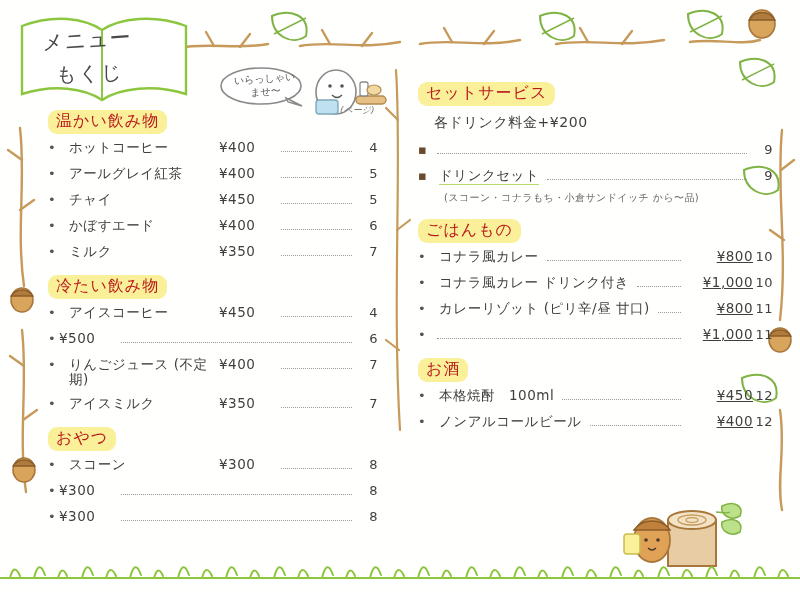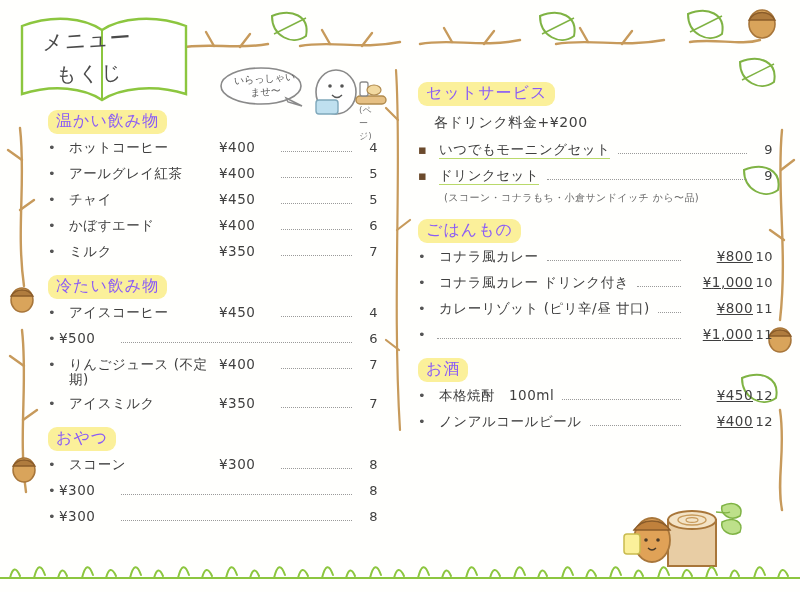--- a/index.html
+++ b/index.html
@@ -82,21 +82,21 @@
     top: 110px;
   }
   .col-left  { left: 48px;  width: 330px; }
   .col-right { left: 418px; width: 355px; }
 
   .section { margin-bottom: 14px; }
 
   .sec-head {
     display: inline-block;
     font-size: 16px;
-    color: #8b5cf6;
+    color: #b91c1c;
     padding: 1px 8px 2px 8px;
     background: #fbf09a;
     border-radius: 9px;
     margin-bottom: 6px;
     letter-spacing: 1px;
   }
 
   .pagehdr {
     position: absolute;
     font-size: 9px;
@@ -327,21 +327,21 @@
   <div class="book-title-1">メニュー</div>
   <div class="book-title-2">もくじ</div>
 
   <svg class="bubble" viewBox="0 0 86 44">
     <ellipse cx="43" cy="20" rx="40" ry="18" fill="#ffffff" stroke="#8a8a8a" stroke-width="1.6"></ellipse>
     <path d="M68 32 L 84 40 L 70 36 Z" fill="#ffffff" stroke="#8a8a8a" stroke-width="1.4"></path>
   </svg>
   <div class="bubble-text">いらっしゃいませ〜</div>
 
   <div class="col col-left">
-    <div class="pagehdr" style="left:311px; top:-6px;">(ページ)</div>
+    <div class="pagehdr" style="left:292px; top:-6px;font-style:italic;">(ページ)</div>
 
     <div class="section">
       <div class="sec-head">温かい飲み物</div>
       <ul class="items">
         <li class="row left-layout">
           <span class="bullet">•</span>
           <span class="nm">ホットコーヒー</span>
           <span class="price">¥400</span>
           <span class="dots"></span>
           <span class="pg">4</span>
@@ -437,21 +437,20 @@
   </div>
 
   <div class="col col-right" style="top:82px;">
 
     <div class="section">
       <div class="sec-head">セットサービス</div>
       <div class="subtitle">各ドリンク料金+¥200</div>
       <ul class="items">
         <li class="row right-layout">
           <span class="bullet sq">▪</span>
-          <span class="nm under">いつでもモーニングセット</span>
           <span class="dots"></span>
           <span class="pg">9</span>
         </li>
         <li class="row right-layout">
           <span class="bullet sq">▪</span>
           <span class="nm under">ドリンクセット</span>
           <span class="dots"></span>
           <span class="pg">9</span>
         </li>
       </ul>

